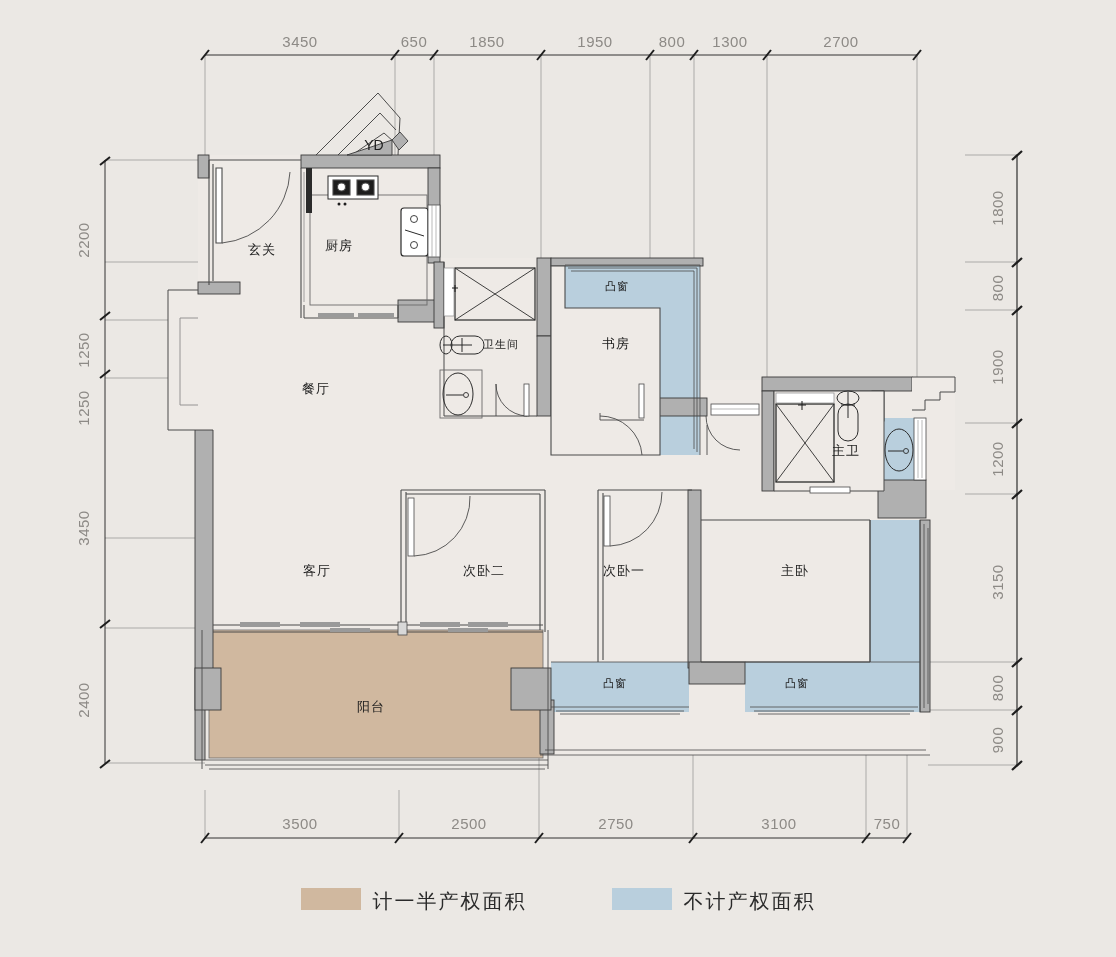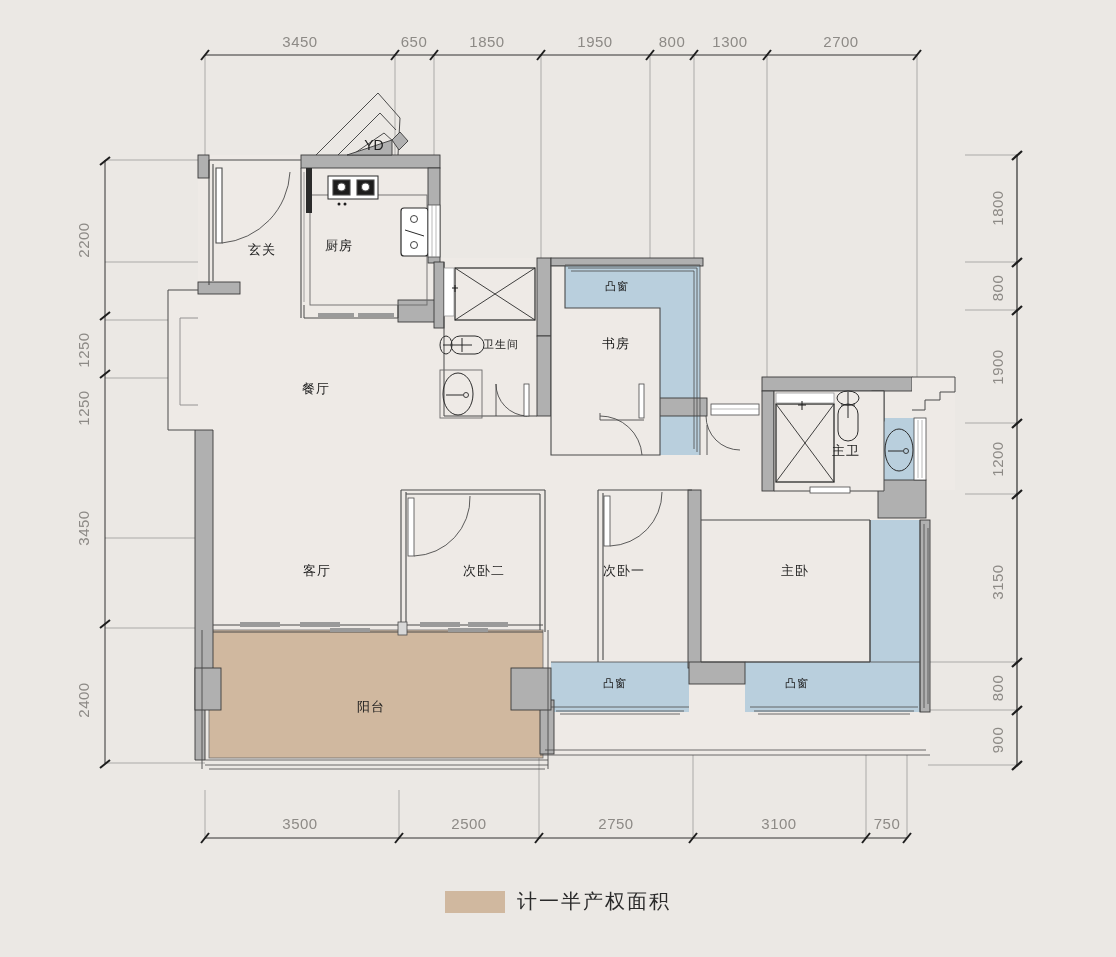--- a/index.html
+++ b/index.html
@@ -57,21 +57,21 @@
     left: 0;
     top: 888px;
     width: 1116px;
     display: flex;
     justify-content: center;
     align-items: center;
     gap: 0px;
   }
   .legend-item {
     display: flex;
-    align-items: center;
+    align-items: flex-start;
     gap: 12px;
   }
   .legend-item + .legend-item { margin-left: 85px; }
   .swatch {
     width: 60px;
     height: 22px;
     display: block;
   }
   .legend-label {
     font-family: "DejaVu Sans", sans-serif;
@@ -438,16 +438,20 @@
 
   </svg>
 
   <div class="legend-row">
 
     <div class="legend-item">
       <span class="swatch" style="background:#d0b89f"></span>
       <span class="legend-label">计一半产权面积</span>
     </div>
 
+    <div class="legend-item">
+      <span class="swatch" style="background:#b9cfdd"></span>
+      <span class="legend-label">不计产权面积</span>
+    </div>
 
   </div>
 
 </div>
 
 </body></html>

